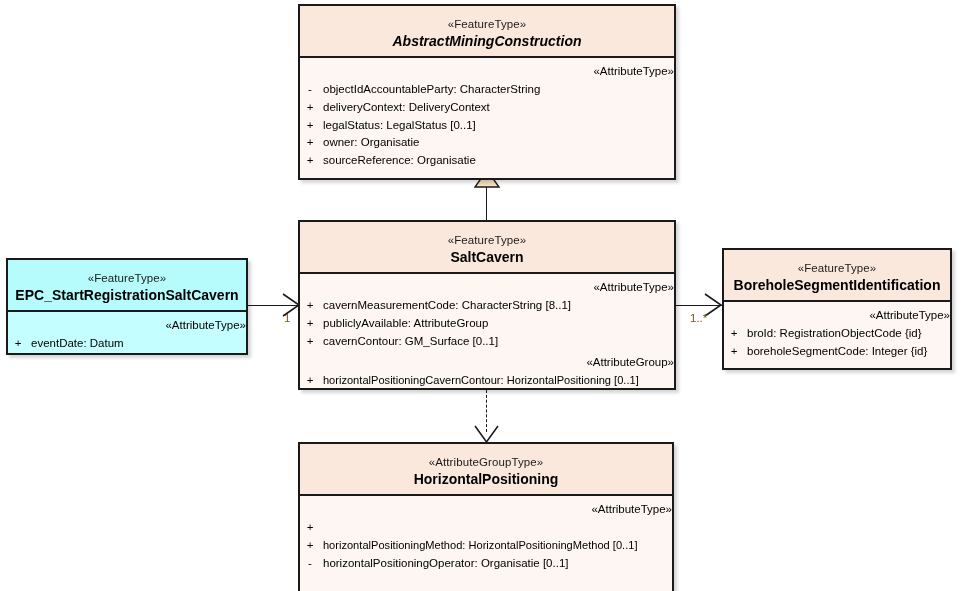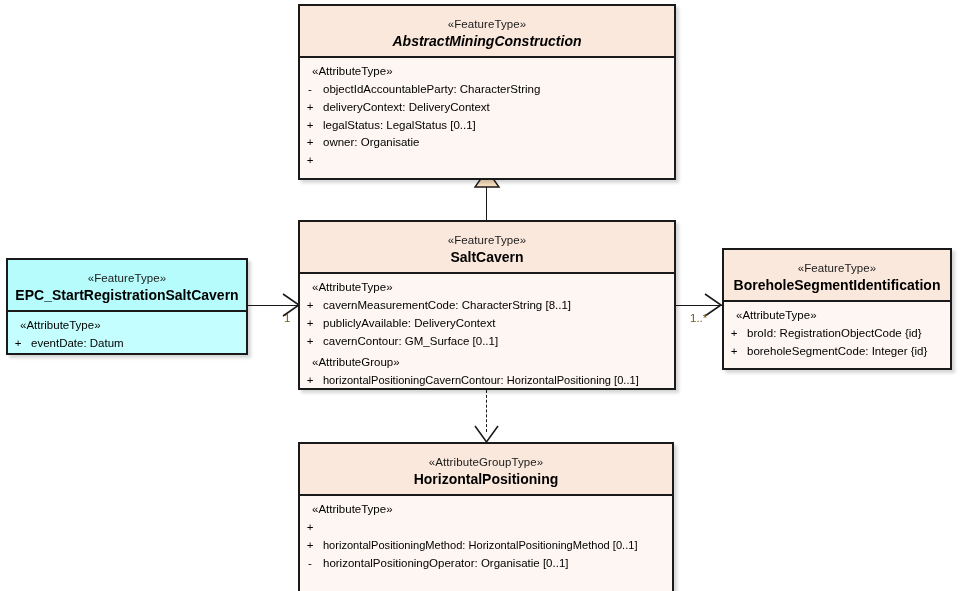--- a/index.html
+++ b/index.html
@@ -57,20 +57,21 @@
 
   .box-body {
     padding: 5px 0 6px 0;
   }
 
   .compartment-label {
     font-size: 11.5px;
     padding-left: 12px;
     line-height: 1.55;
     white-space: nowrap;
+    text-align: right;
   }
   .compartment-label.spaced { margin-top: 4px; }
 
   .attr-row {
     display: flex;
     align-items: baseline;
     font-size: 11.5px;
     line-height: 1.55;
     white-space: nowrap;
   }
@@ -161,38 +162,39 @@
       <div class="attr-row">
         <span class="attr-vis">+</span>
         <span class="attr-text">legalStatus: LegalStatus [0..1]</span>
       </div>
       <div class="attr-row">
         <span class="attr-vis">+</span>
         <span class="attr-text">owner: Organisatie</span>
       </div>
       <div class="attr-row">
         <span class="attr-vis">+</span>
+        <span class="attr-text">sourceReference: Organisatie</span>
       </div>
     </div>
   </div>
 
   <div class="uml-box" style="left:298px; top:220px; width:378px; height:170px;">
     <div class="box-header">
       <span class="stereotype">«FeatureType»</span>
       <span class="class-name">SaltCavern</span>
     </div>
     <div class="box-body">
       <div class="compartment-label">«AttributeType»</div>
       <div class="attr-row">
         <span class="attr-vis">+</span>
         <span class="attr-text">cavernMeasurementCode: CharacterString [8..1]</span>
       </div>
       <div class="attr-row">
         <span class="attr-vis">+</span>
-        <span class="attr-text">publiclyAvailable: DeliveryContext</span>
+        <span class="attr-text">publiclyAvailable: AttributeGroup</span>
       </div>
       <div class="attr-row">
         <span class="attr-vis">+</span>
         <span class="attr-text">cavernContour: GM_Surface [0..1]</span>
       </div>
       <div class="compartment-label spaced">«AttributeGroup»</div>
       <div class="attr-row">
         <span class="attr-vis">+</span>
         <span class="attr-text squeeze">horizontalPositioningCavernContour: HorizontalPositioning [0..1]</span>
       </div>

